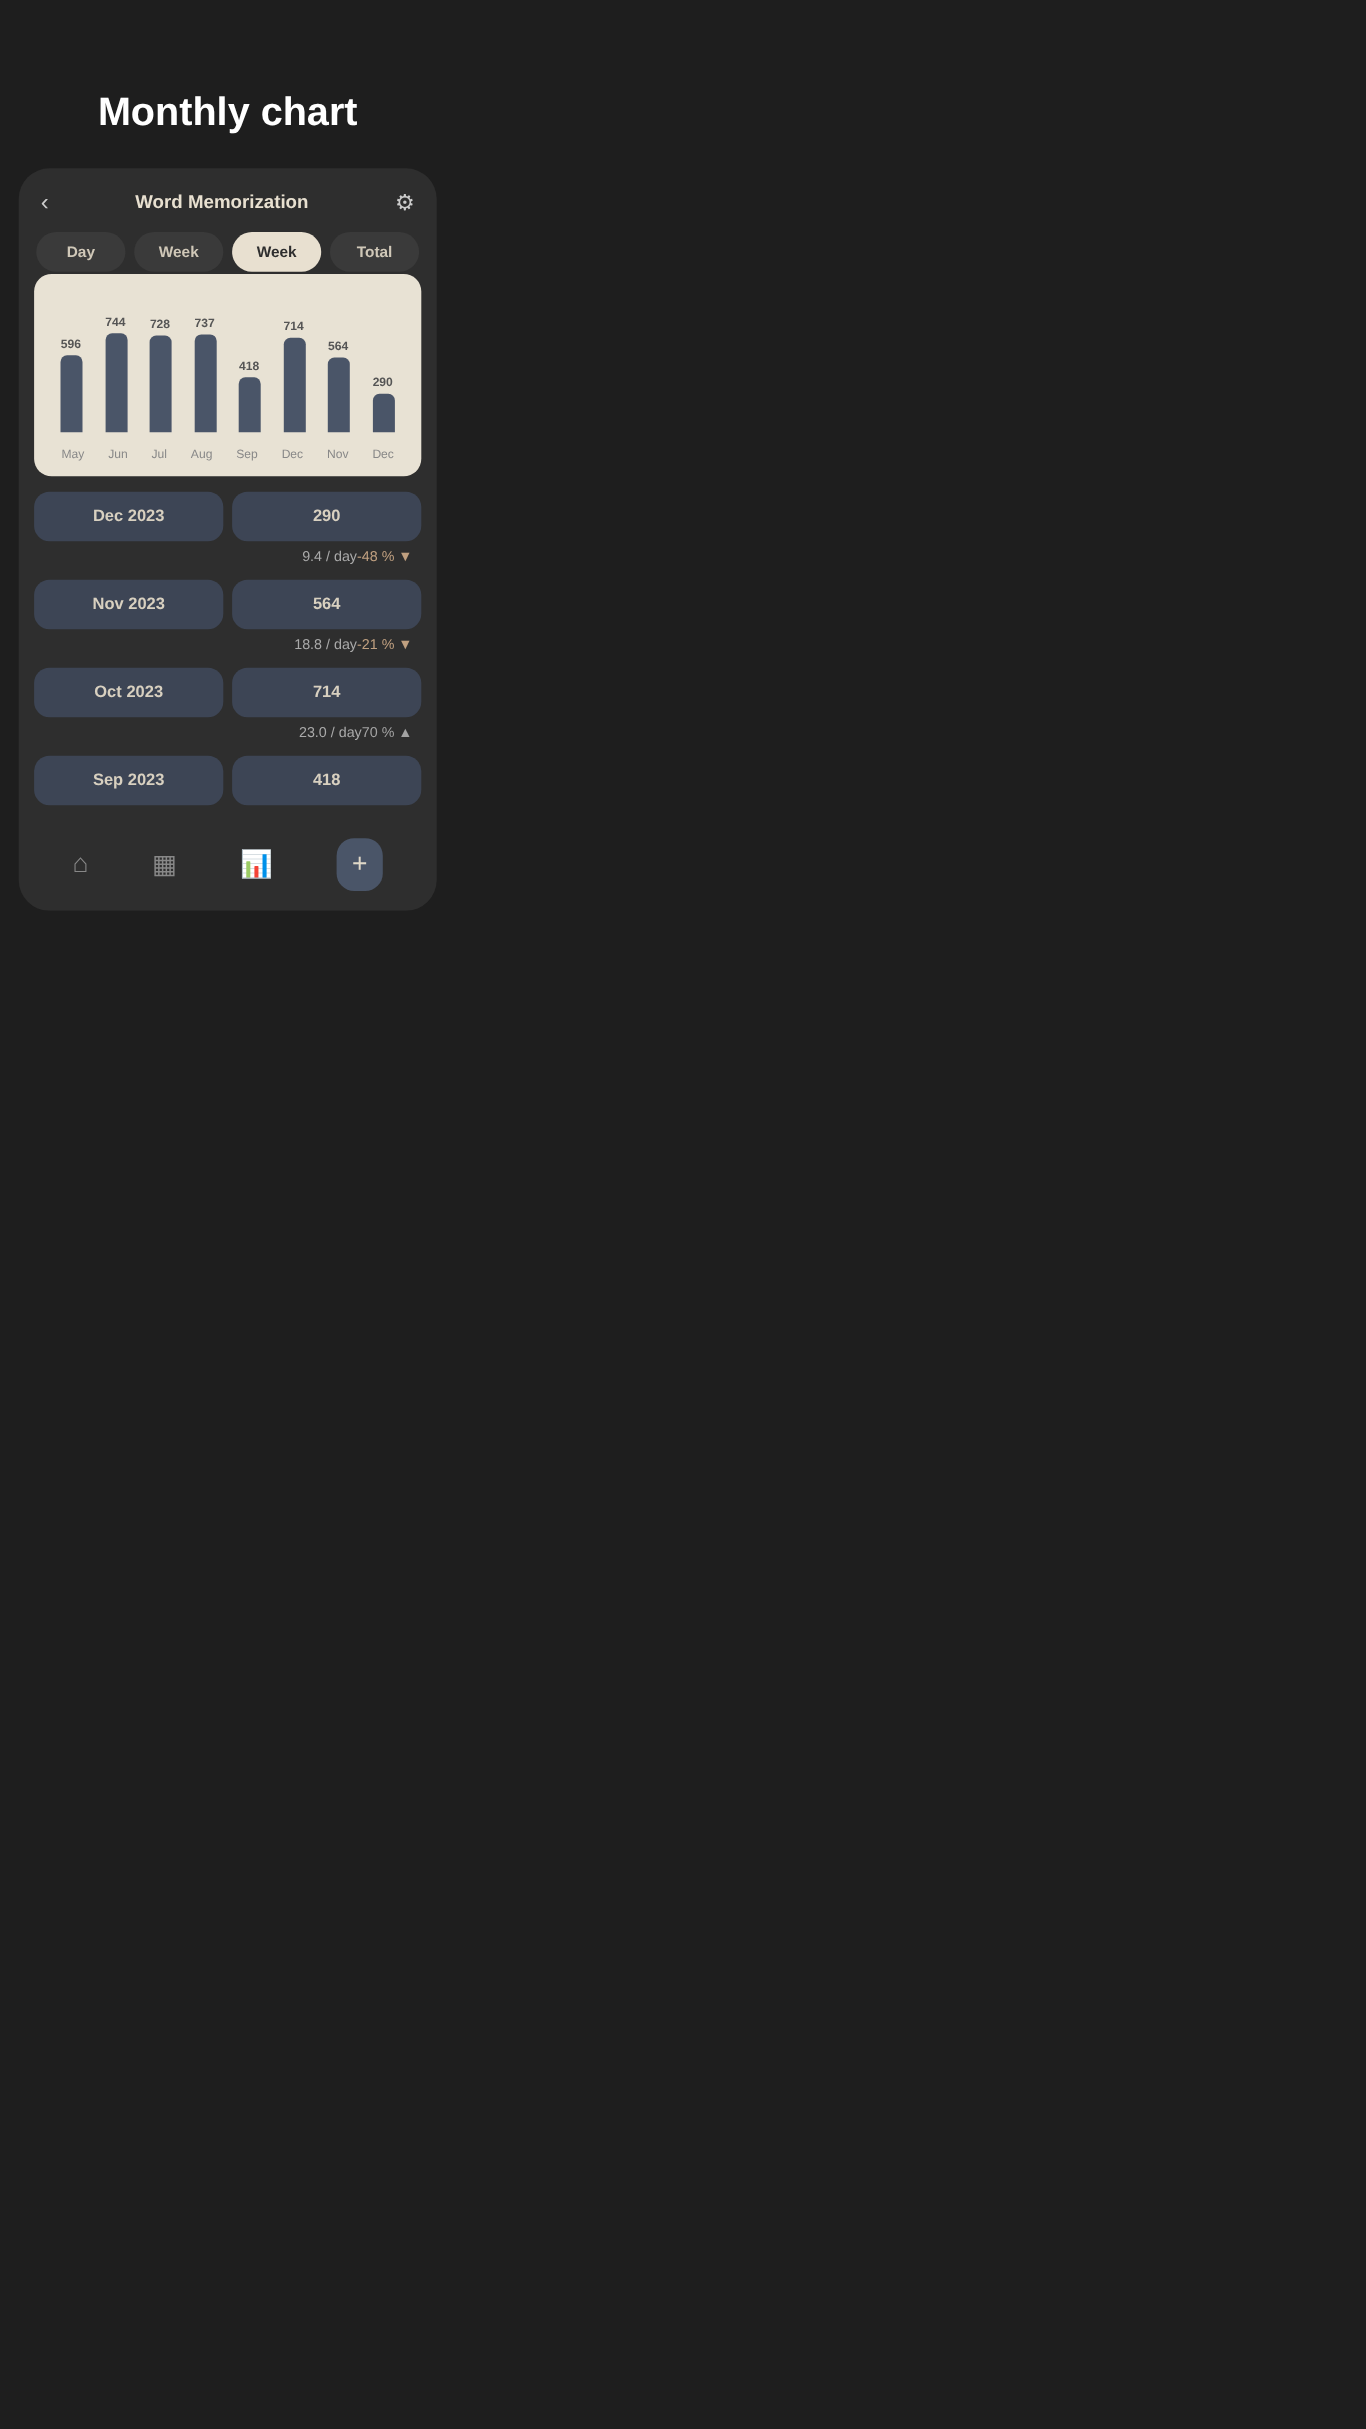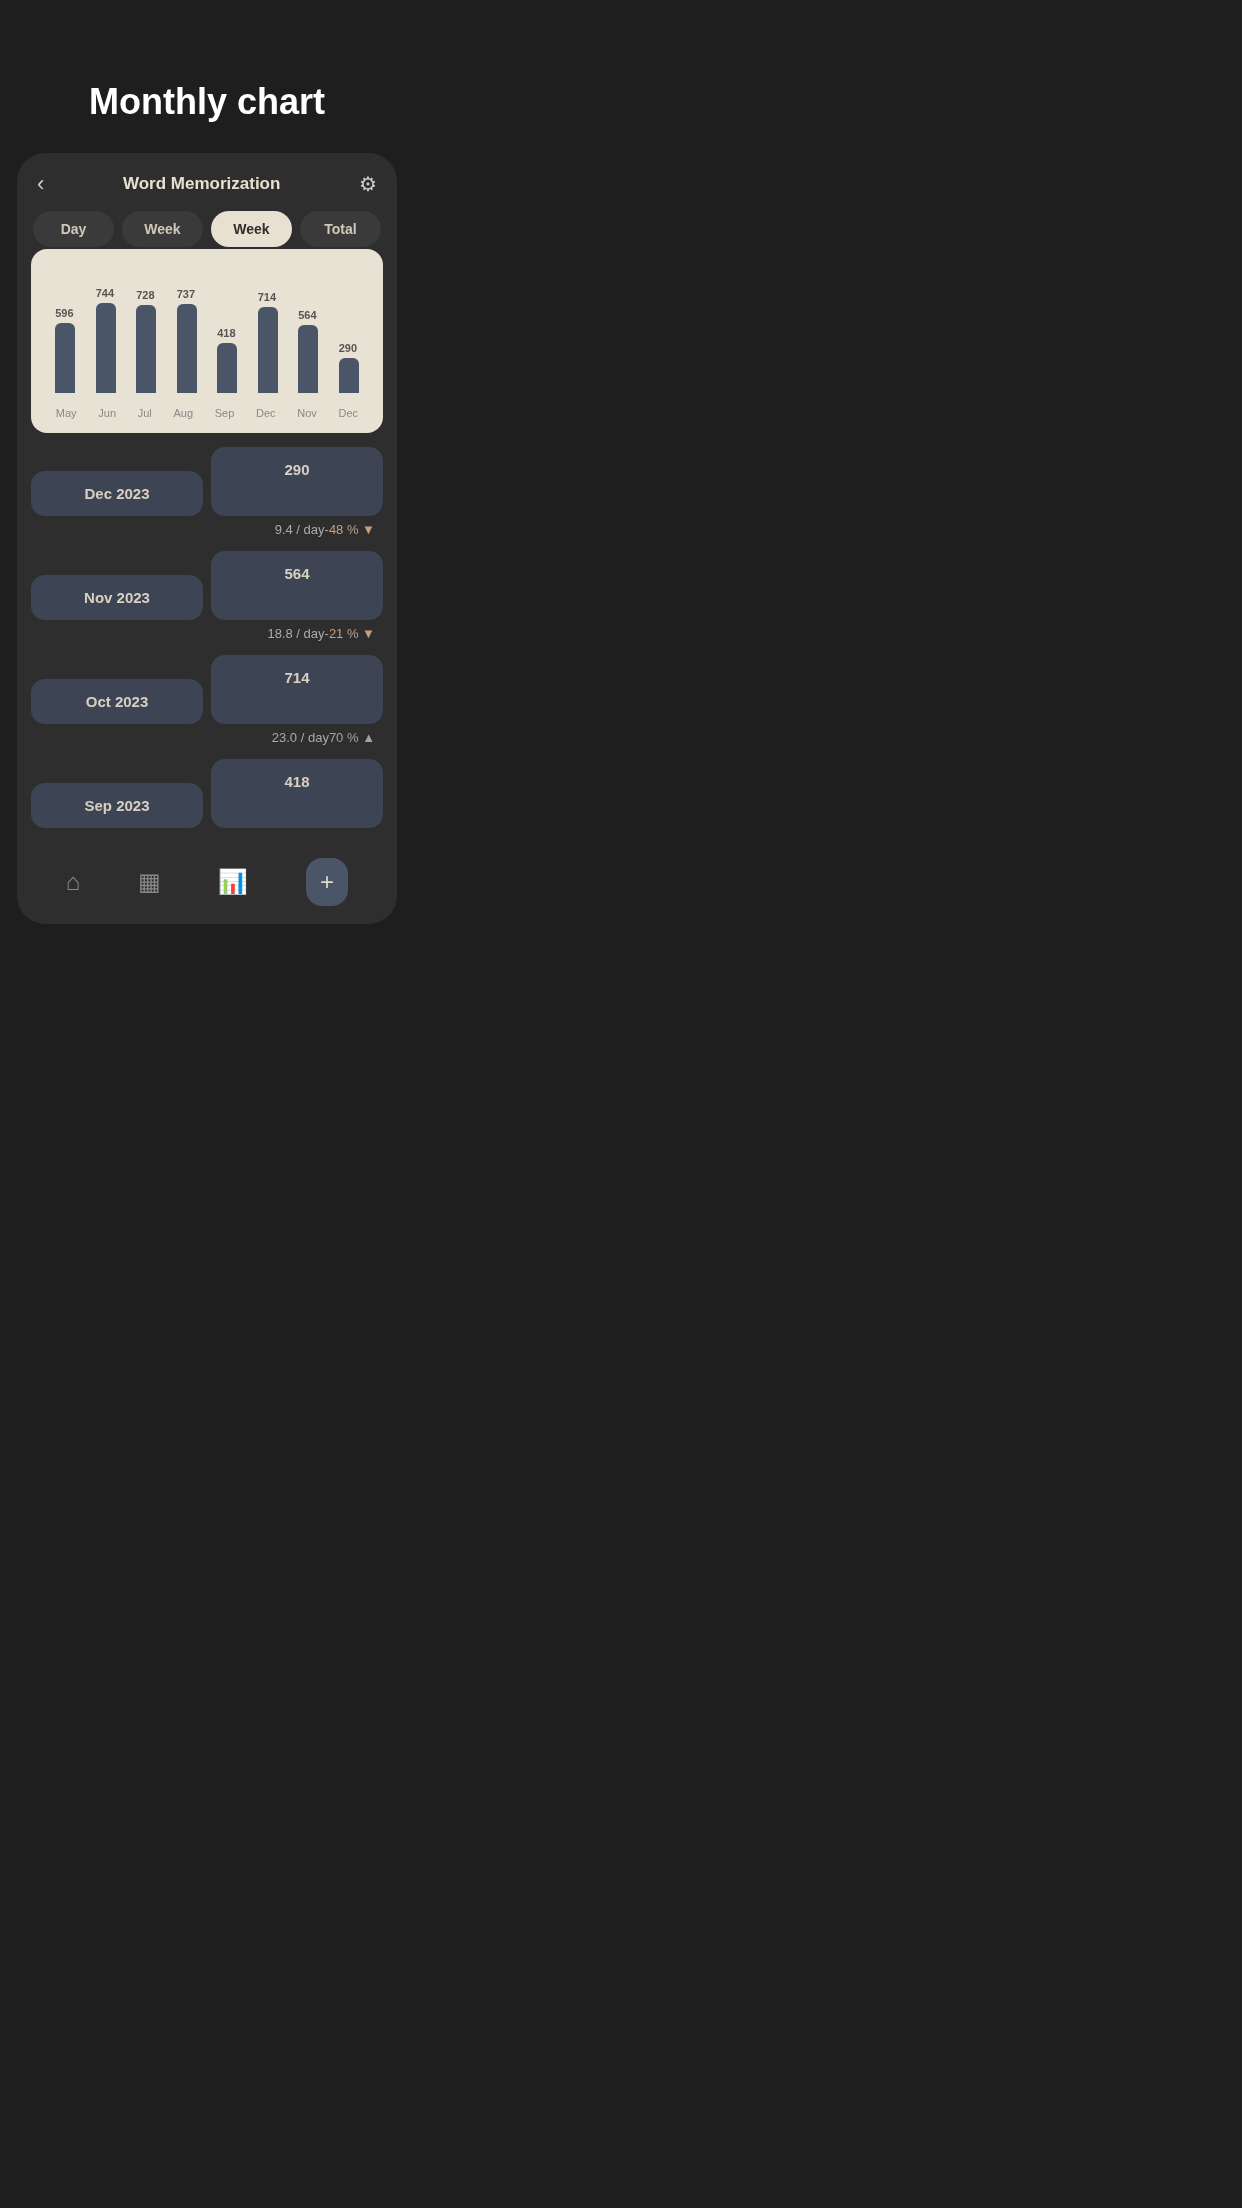--- a/index.html
+++ b/index.html
@@ -147,21 +147,20 @@
 
     .stat-month {
       flex: 1;
       background: #3d4555;
       border-radius: 14px;
       padding: 14px 16px;
       color: #d8d0c0;
       font-size: 15px;
       font-weight: 600;
       text-align: center;
-      margin-top: 24px;
     }
 
     .stat-count {
       flex: 1;
       background: #3d4555;
       border-radius: 14px;
       padding: 14px 16px;
       color: #d8d0c0;
       font-size: 15px;
       font-weight: 600;

